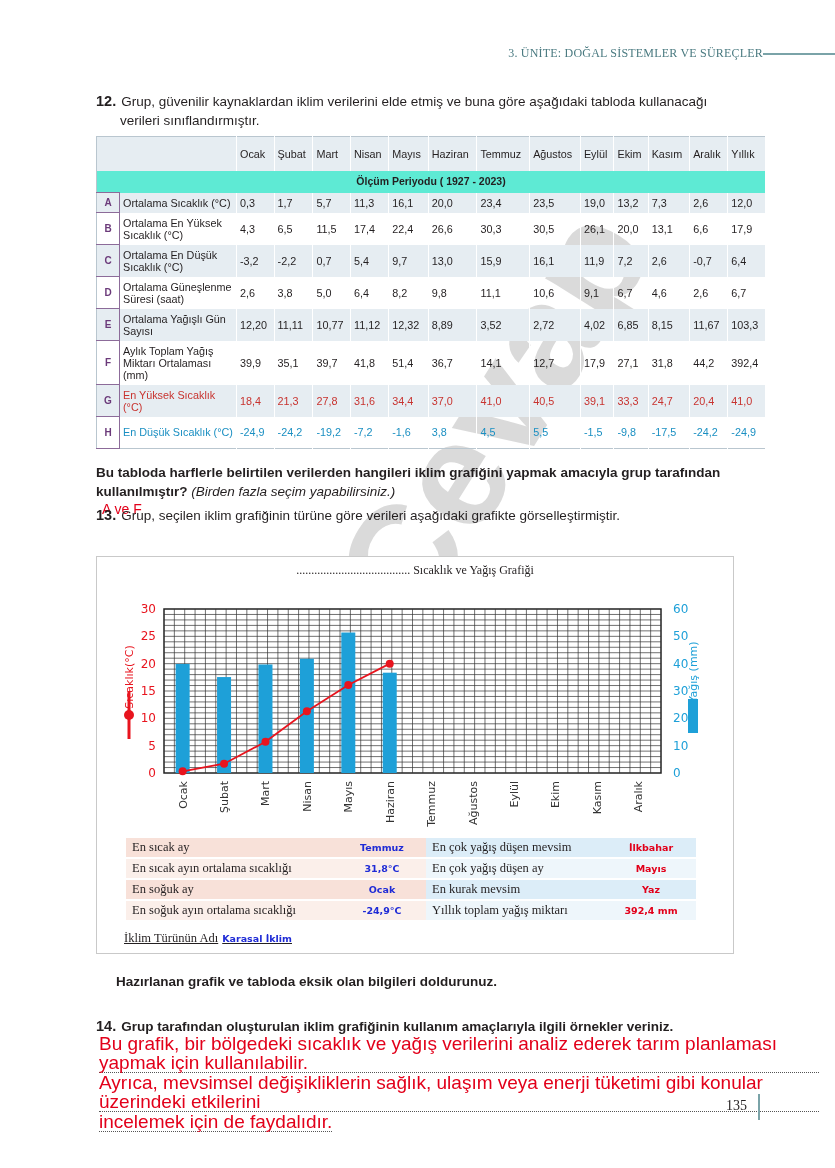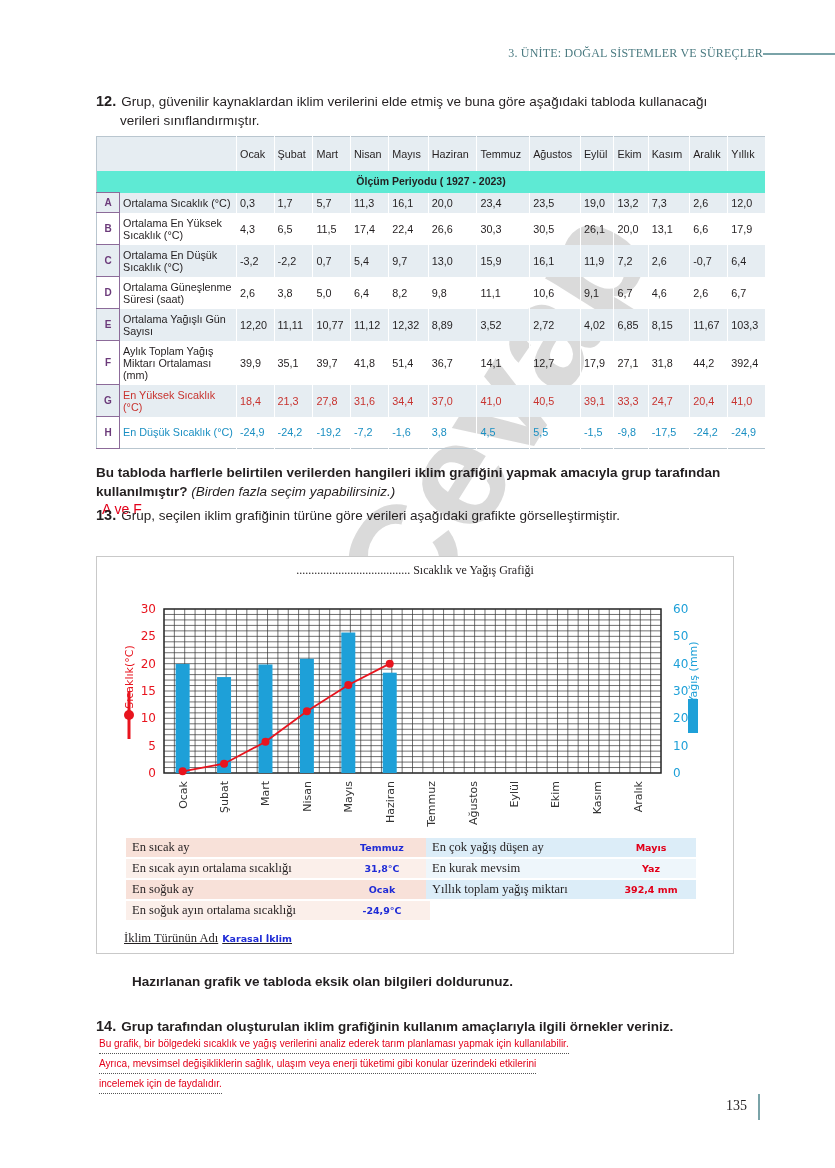--- a/index.html
+++ b/index.html
@@ -40,23 +40,23 @@
   #info-left tr:nth-child(even) td{background:#fbefea;}
   #info-left td.lbl{width:196px;}
   #info-left td.val{width:84px;color:#1f2bd6;}
   #info-right{left:426px;top:836px;}
   #info-right tr:nth-child(odd) td{background:#dcedf8;}
   #info-right tr:nth-child(even) td{background:#eef6fb;}
   #info-right td.lbl{width:168px;}
   #info-right td.val{width:78px;color:#e2001a;}
   .climate-name{position:absolute;left:124px;top:931px;font-family:"Liberation Serif",serif;font-size:12.5px;text-decoration:underline;}
   .climate-name b{font-family:"DejaVu Sans",sans-serif;color:#1f2bd6;font-size:9.5px;margin-left:4px;}
-  .fill-prompt{position:absolute;left:132px;top:974px;font-size:13.5px;font-weight:bold;}
+  .fill-prompt{position:absolute;left:116px;top:974px;font-size:13.5px;font-weight:bold;}
   #q14{top:1017px;font-weight:bold;}
-  .answer14{position:absolute;left:99px;top:1034px;width:720px;color:#e2001a;font-size:10px;line-height:19px;}
+  .answer14{position:absolute;left:99px;top:1034px;width:720px;color:#e2001a;font-size:19px;line-height:19px;}
   .answer14 .ln{display:block;border-bottom:1px dotted #555;width:fit-content;}
   .page-num{position:absolute;left:726px;top:1098px;font-family:"Liberation Serif",serif;font-size:14px;}
   .page-bar{position:absolute;left:758px;top:1094px;width:2px;height:26px;background:#7aa3a8;}
   .wm-text{position:absolute;font-family:"Liberation Sans",sans-serif;font-weight:bold;pointer-events:none;}
 </style>
 </head>
 <body>
 
 <div class="wm-text" style="left:300px;top:240px;font-size:150px;color:rgba(150,150,150,0.35);transform:rotate(-58deg);transform-origin:left top;top:560px;">Cevap</div>
 
@@ -390,20 +390,24 @@
       </tr>
       <tr>
         <td class="lbl">En soğuk ayın ortalama sıcaklığı</td>
         <td class="val">-24,9°C</td>
       </tr>
     </tbody>
   </table>
 <table class="info-table" id="info-right">
     <tbody id="info-right-body">
       <tr>
+        <td class="lbl">En çok yağış düşen mevsim</td>
+        <td class="val">İlkbahar</td>
+      </tr>
+      <tr>
         <td class="lbl">En çok yağış düşen ay</td>
         <td class="val">Mayıs</td>
       </tr>
       <tr>
         <td class="lbl">En kurak mevsim</td>
         <td class="val">Yaz</td>
       </tr>
       <tr>
         <td class="lbl">Yıllık toplam yağış miktarı</td>
         <td class="val">392,4 mm</td>

